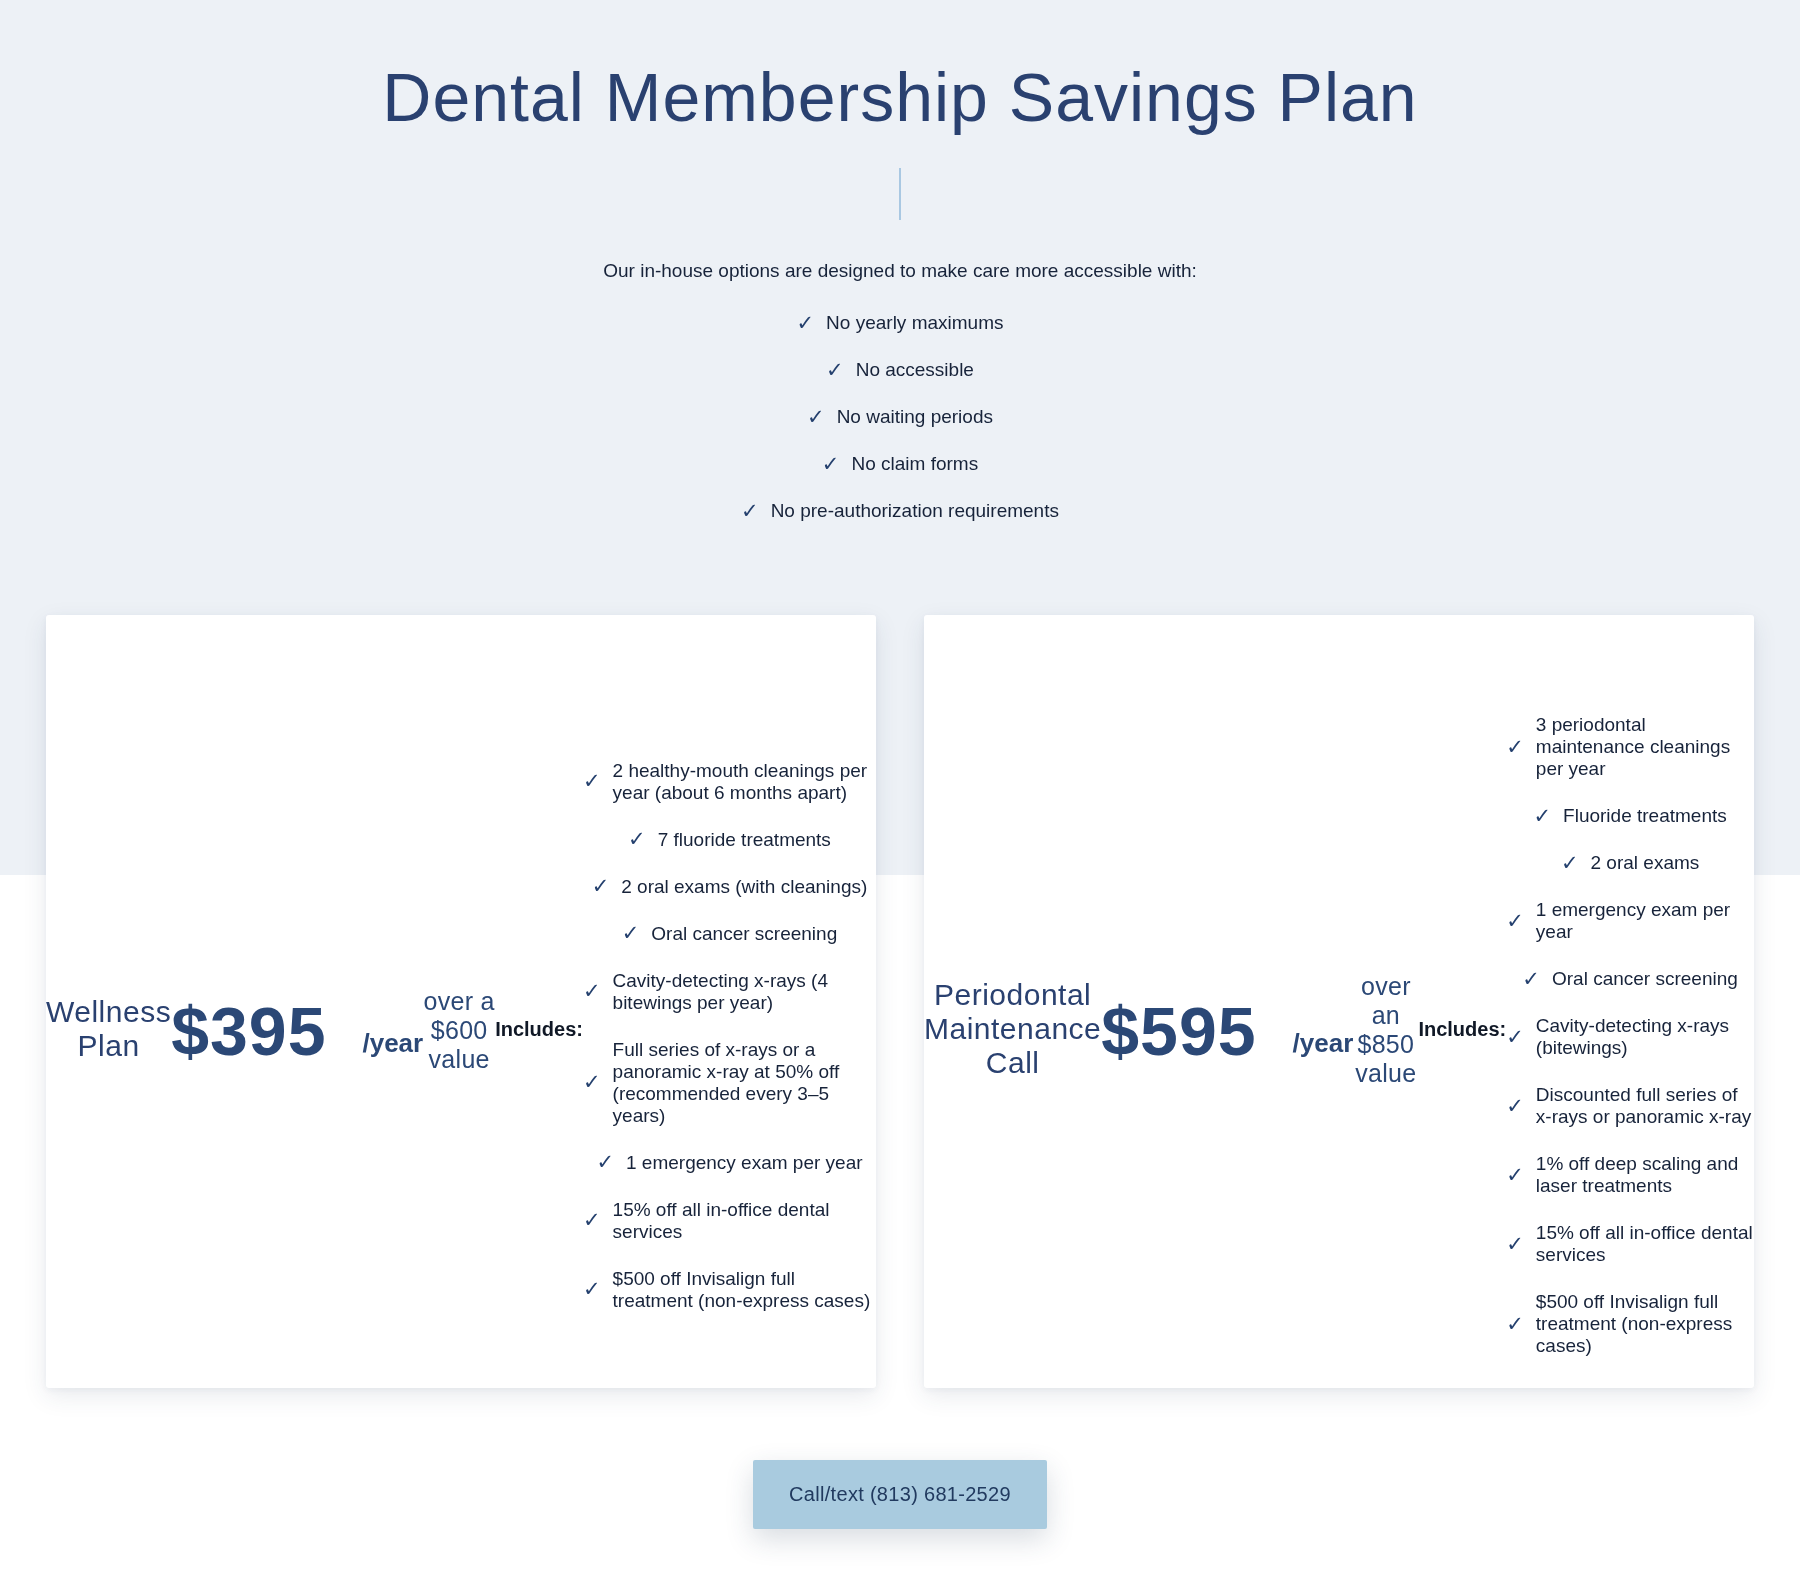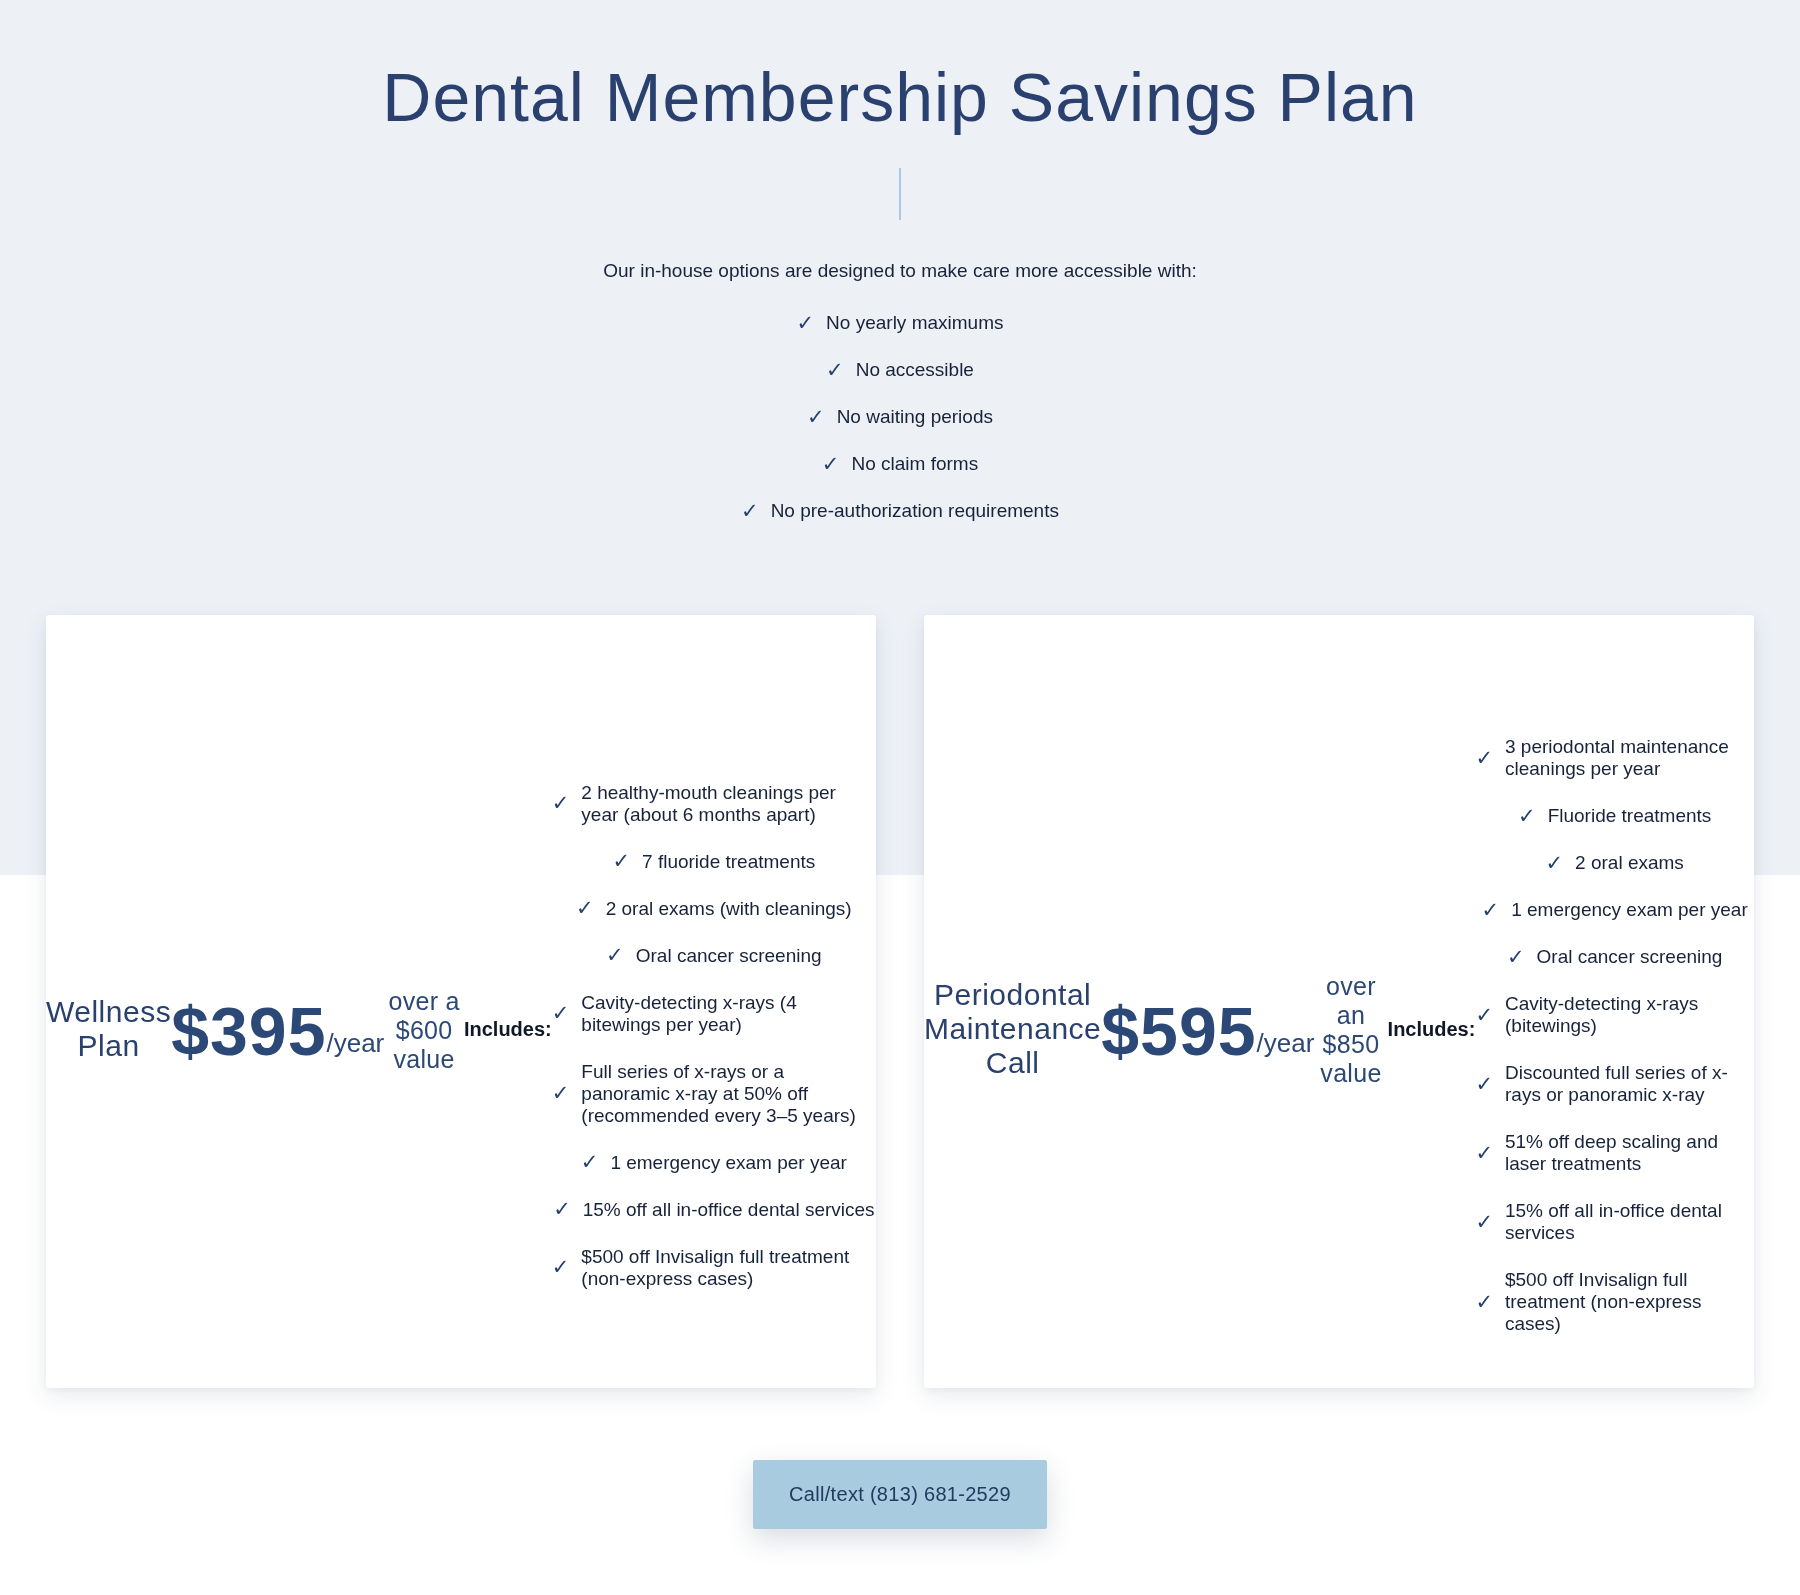--- a/index.html
+++ b/index.html
@@ -90,23 +90,24 @@
   }
   .price{
     font-size:68px;
     font-weight:700;
     letter-spacing:1px;
     color:var(--navy);
     line-height:1.05;
   }
   .period{
     font-size:26px;
-    font-weight:400;
+    font-weight:700;
     color:var(--navy);
     padding-bottom:9px;
+    margin-left:36px;
   }
   .value-note{
     margin-top:2px;
     font-size:25px;
     font-weight:500;
     letter-spacing:0.3px;
     color:var(--navy);
     text-align:center;
   }
   .includes-label{
@@ -269,21 +270,21 @@
             <span>Cavity-detecting x-rays (bitewings)</span>
           </li>
 
           <li class="check-row">
             <span class="check-mark">✓</span>
             <span>Discounted full series of x-rays or panoramic x-ray</span>
           </li>
 
           <li class="check-row">
             <span class="check-mark">✓</span>
-            <span>51% off deep scaling and laser treatments</span>
+            <span>1% off deep scaling and laser treatments</span>
           </li>
 
           <li class="check-row">
             <span class="check-mark">✓</span>
             <span>15% off all in-office dental services</span>
           </li>
 
           <li class="check-row">
             <span class="check-mark">✓</span>
             <span>$500 off Invisalign full treatment (non-express cases)</span>

